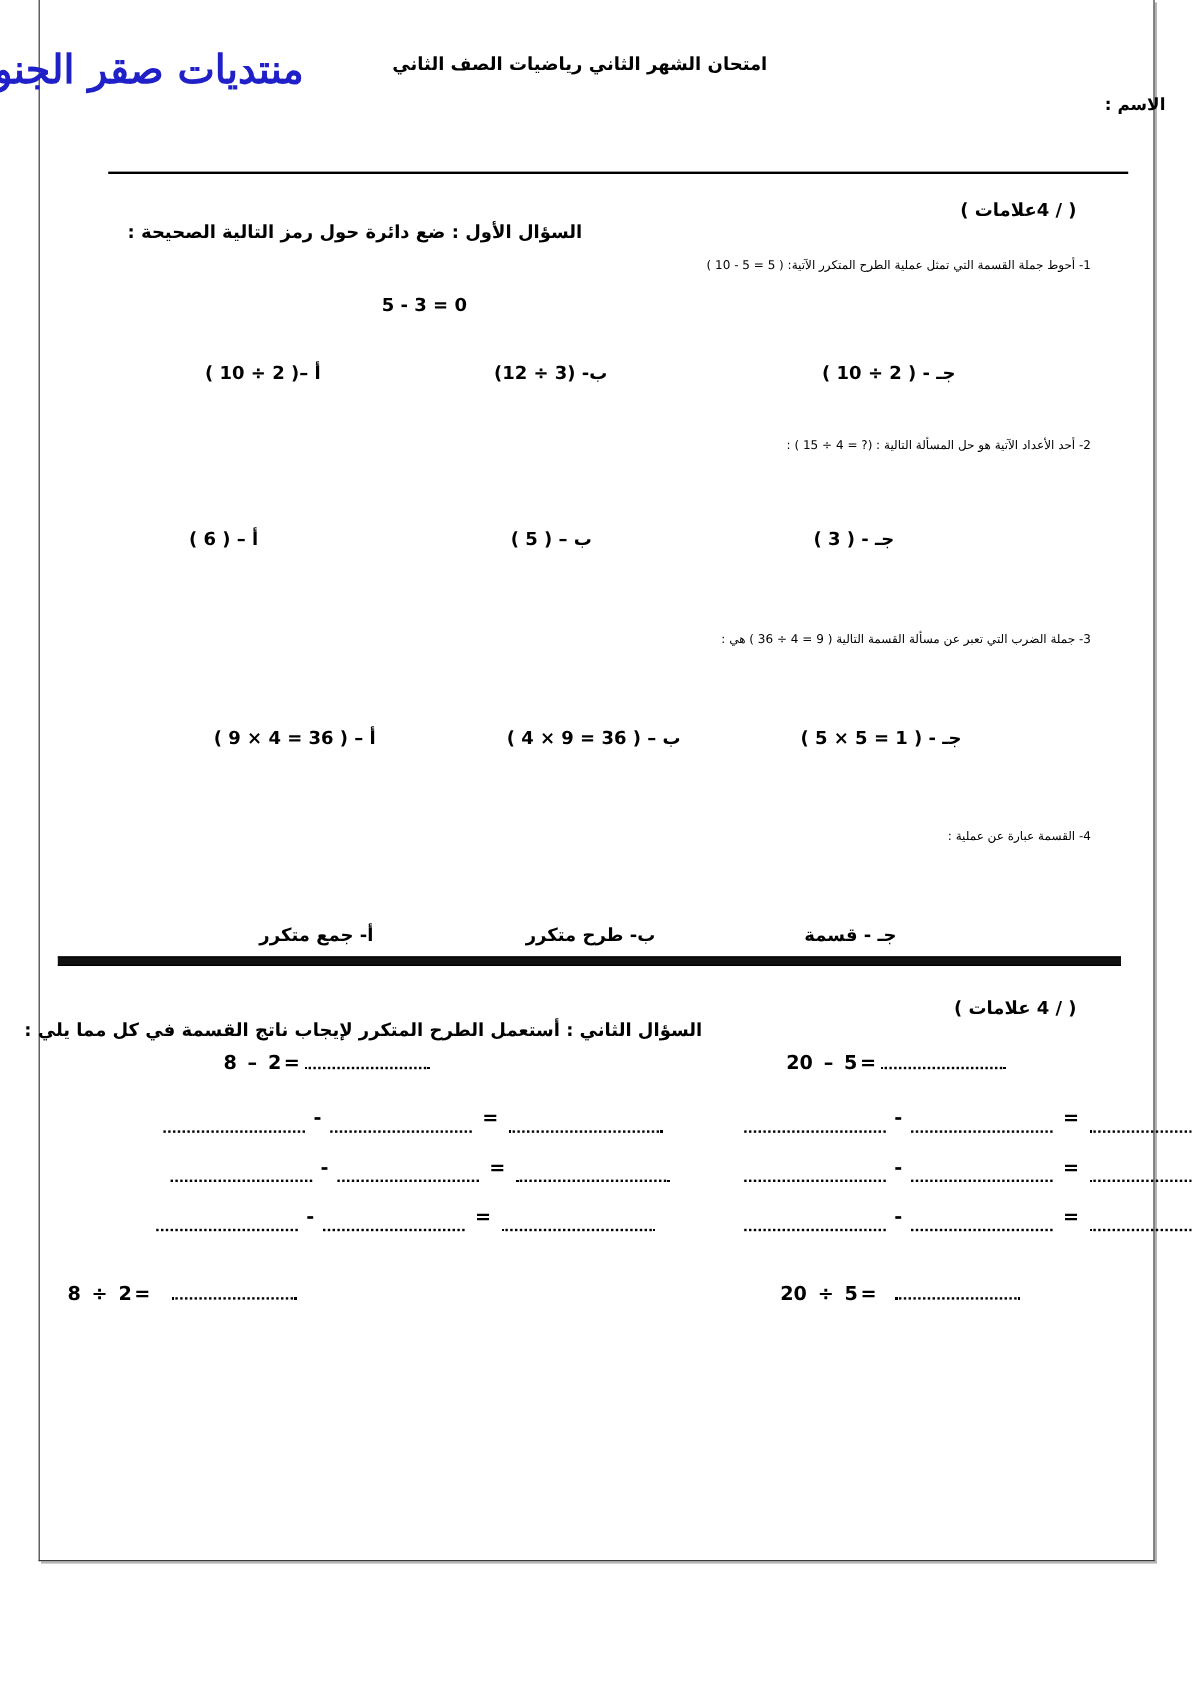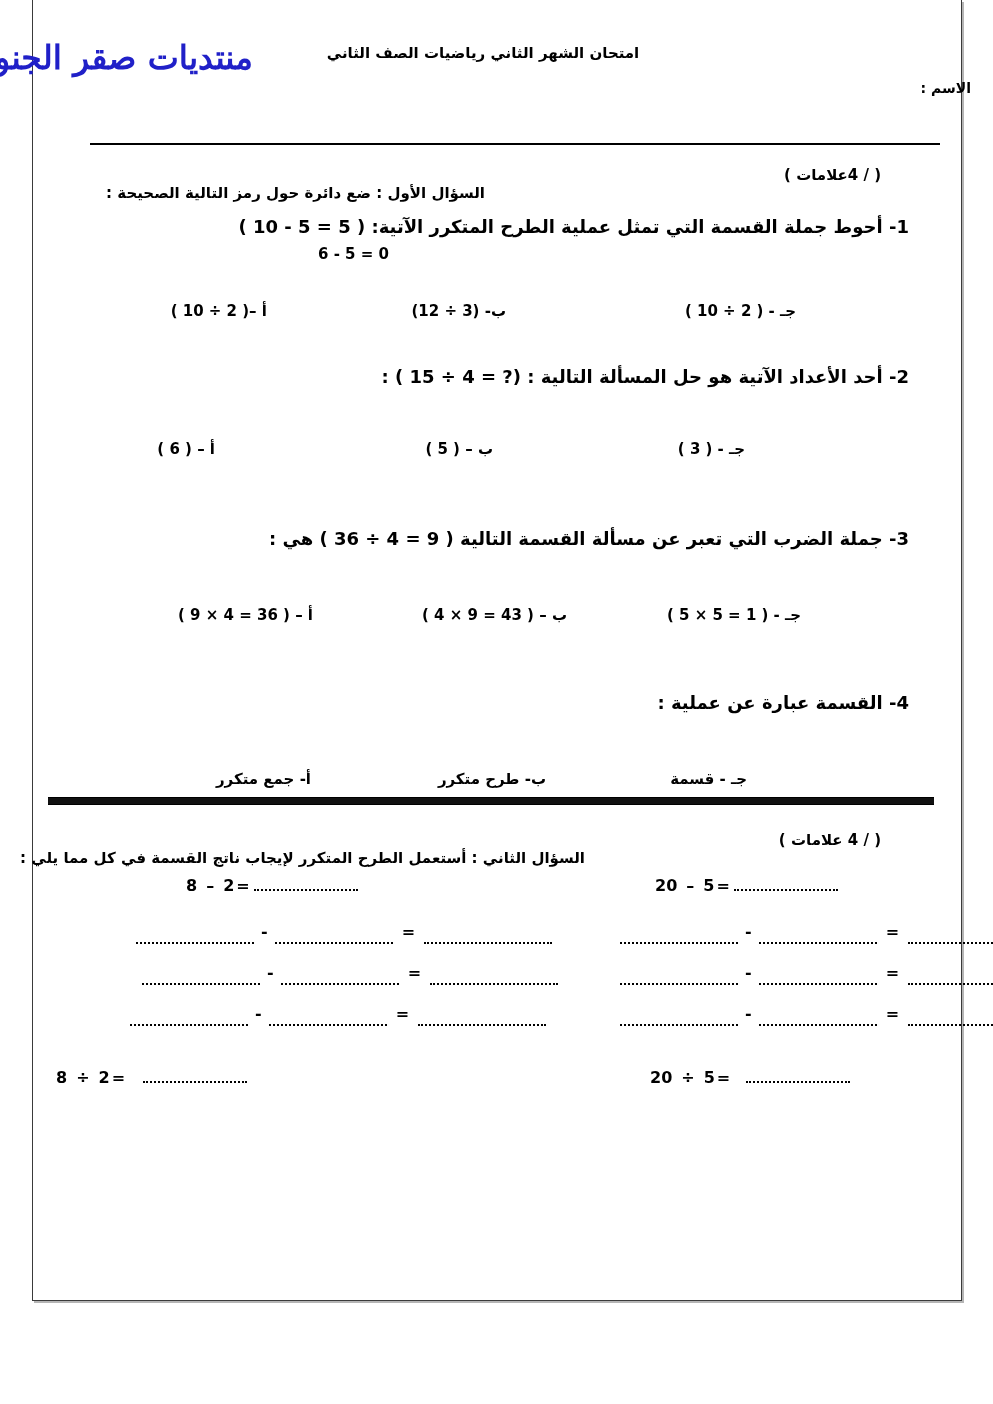--- a/index.html
+++ b/index.html
@@ -91,27 +91,27 @@
     font-weight: 700;
     font-family: "DejaVu Sans", "Liberation Sans", sans-serif;
     white-space: nowrap;
   }
   .q-head .q-head-text {
     float: right;
     margin-right: 452px;
   }
   .q-head .q-marks {
     float: right;
-    margin-right: 56px;
+    margin-right: 40px;
   }
 
   .q-stem {
     position: absolute;
-    font-size: 18px;
-    font-weight: 700;
+    font-size: 10px;
+    font-weight: 400;
     font-family: "DejaVu Sans", "Liberation Sans", sans-serif;
     white-space: nowrap;
     direction: rtl;
   }
   .q-stem-sub {
     position: absolute;
     font-size: 15px;
     font-weight: 700;
     font-family: "DejaVu Sans", "Liberation Sans", sans-serif;
     white-space: nowrap;
@@ -202,41 +202,41 @@
 <div class="name-field">الاسم :</div>
 
 <div class="rule-thin"></div>
 
 <div class="q-head" style="top:166px;">
   <span class="q-marks">(        /  4علامات )</span>
   <span class="q-head-text">السؤال الأول : ضع دائرة حول رمز التالية الصحيحة :</span>
 </div>
 
 <div class="q-stem" style="top:216px; right:84px;">1- أحوط جملة القسمة التي تمثل عملية الطرح المتكرر الآتية:  ( 5 =  5 - 10  )</div>
-<div class="q-stem-sub" style="top:245px; left:318px;">6 - 5 = 0</div>
+<div class="q-stem-sub" style="top:245px; left:318px;">5 - 3 = 0</div>
 
 <div class="opt-row" style="top:302px;">
   <span class="opt" style="right:726px;">أ –( 2 ÷ 10 )</span>
   <span class="opt" style="right:487px;">ب- (3 ÷ 12)</span>
   <span class="opt" style="right:197px;">جـ - ( 2 ÷ 10 )</span>
 </div>
 
 <div class="q-stem" style="top:366px; right:84px;">2- أحد الأعداد الآتية هو حل المسألة التالية : (? =  4 ÷ 15 ) :</div>
 
 <div class="opt-row" style="top:440px;">
   <span class="opt" style="right:778px;">أ – ( 6 )</span>
   <span class="opt" style="right:500px;">ب – ( 5 )</span>
   <span class="opt" style="right:248px;">جـ - ( 3 )</span>
 </div>
 
 <div class="q-stem" style="top:528px; right:84px;">3- جملة الضرب التي تعبر عن مسألة القسمة التالية ( 9 = 4 ÷ 36 ) هي  :</div>
 
 <div class="opt-row" style="top:606px;">
   <span class="opt" style="right:680px;margin-left:36px;">أ – ( 36 = 4 ×  9  )</span>
-  <span class="opt" style="right:426px;">ب – ( 43 = 9 × 4 )</span>
+  <span class="opt" style="right:426px;">ب – ( 36 = 9 × 4 )</span>
   <span class="opt" style="right:192px;">جـ - ( 1 = 5 × 5 )</span>
 </div>
 
 <div class="q-stem" style="top:692px; right:84px;">4- القسمة عبارة عن عملية  :</div>
 
 <div class="opt-row" style="top:770px;padding-left:40px;">
   <span class="opt" style="right:722px;">أ- جمع متكرر</span>
   <span class="opt" style="right:487px;">ب- طرح متكرر</span>
   <span class="opt" style="right:286px;margin-left:48px;">جـ - قسمة</span>
 </div>

